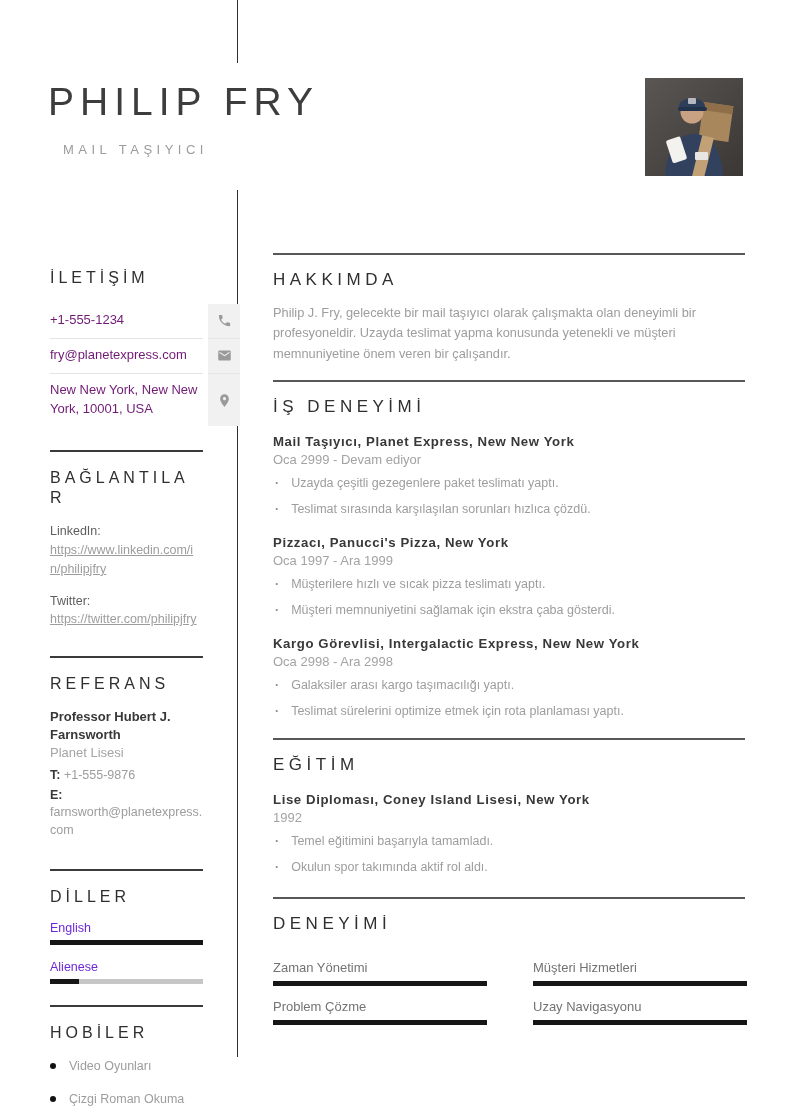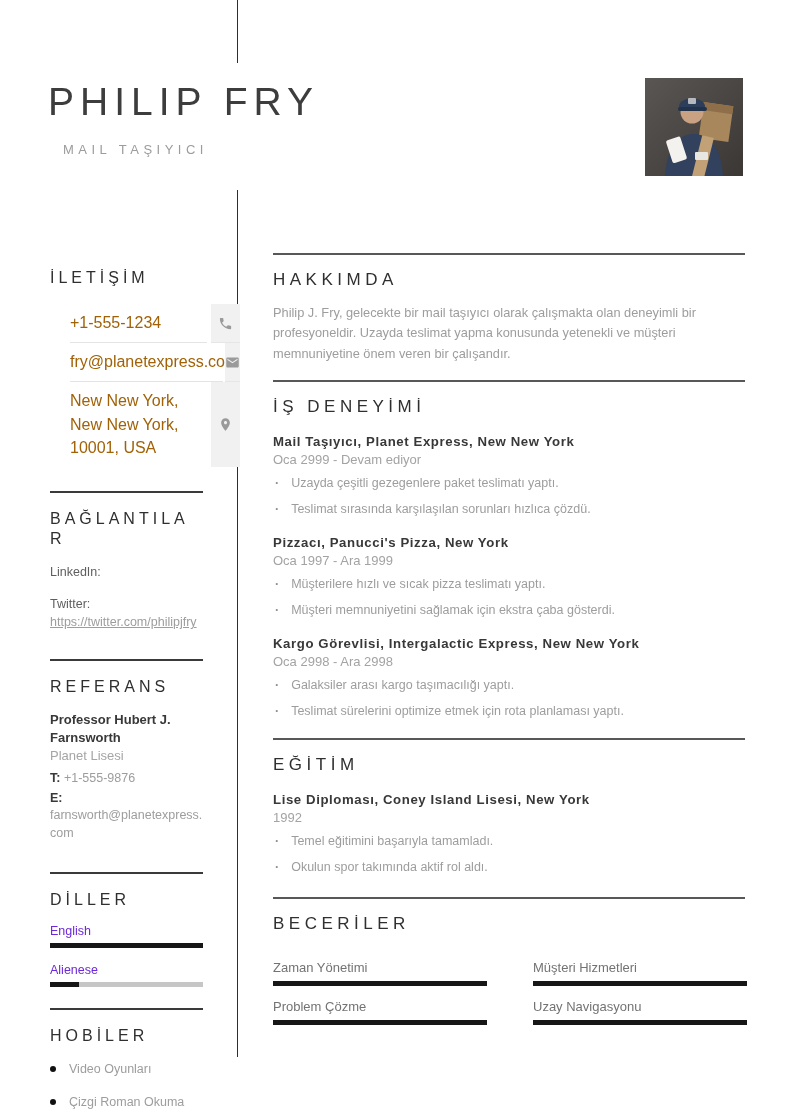--- a/index.html
+++ b/index.html
@@ -22,21 +22,21 @@
   h2.lhead { width:153px; font-size:16px; letter-spacing:4px; color:#2f2f2f; font-weight:400; line-height:1.25; }
   h2.break-all { word-break:break-all; }
   h2.rhead { font-size:17px; letter-spacing:4.5px; color:#2f2f2f; font-weight:400; }
 
   .rule-left  { width:153px; height:2px; background:#3a3a3a; }
   .rule-right { width:472px; height:2px; background:#585858; }
 
   
   .contact-list { margin-top:16px; width:190px; }
   .c-row { display:flex; align-items:stretch; }
-  .c-text { width:153px; font-size:16px; color:#a16207; padding:7px 0 8px 0; line-height:1.45; border-bottom:1px solid #e4e4e4;margin-left:20px; }
+  .c-text { width:153px; font-size:13px; color:#701a75; padding:7px 0 8px 0; line-height:1.45; border-bottom:1px solid #e4e4e4; }
   .c-row:last-child .c-text { border-bottom:none; }
   .c-gap { width:5px; }
   .c-icon { width:32px; background:#f1f1f1; display:flex; align-items:center; justify-content:center; border-bottom:1px solid #e6e6e6; }
   .c-row:last-child .c-icon { border-bottom:none; }
   .c-icon svg { width:15px; height:15px; fill:#9a9a9a; }
 
   
   .links-block { width:153px; margin-top:14px; font-size:12.5px; line-height:1.5; }
   .link-item { margin-bottom:13px; }
   .link-label { color:#5e5e5e; }
@@ -146,20 +146,21 @@
         </div>
       </div>
     </div>
 
     <div class="rule-left" style="margin-top:24px;"></div>
     <h2 class="lhead break-all" style="margin-top:16px;">BAĞLANTILAR</h2>
 
     <div class="links-block">
       <div class="link-item">
         <span class="link-label">LinkedIn:</span>
+        <a class="link-url">https://www.linkedin.com/in/philipjfry</a>
       </div>
       <div class="link-item">
         <span class="link-label">Twitter:</span>
         <a class="link-url">https://twitter.com/philipjfry</a>
       </div>
     </div>
 
     <div class="rule-left" style="margin-top:27px;"></div>
     <h2 class="lhead" style="margin-top:16px;">REFERANS</h2>
 
@@ -277,21 +278,21 @@
             <span>Temel eğitimini başarıyla tamamladı.</span>
           </div>
         <div class="bullet">
             <span class="b-dot">·</span>
             <span>Okulun spor takımında aktif rol aldı.</span>
           </div>
       </div>
     </div>
 
     <div class="rule-right" style="margin-top:22px;"></div>
-    <h2 class="rhead rhead-m">BECERİLER</h2>
+    <h2 class="rhead rhead-m">DENEYİMİ</h2>
 
     <div class="skills-grid">
       <div class="skill">
         <div class="skill-name">Zaman Yönetimi</div>
         <div class="bar-track">
             <div class="bar-fill" style="width: 100%;"></div>
           </div>
       </div>
       <div class="skill">
         <div class="skill-name">Müşteri Hizmetleri</div>

